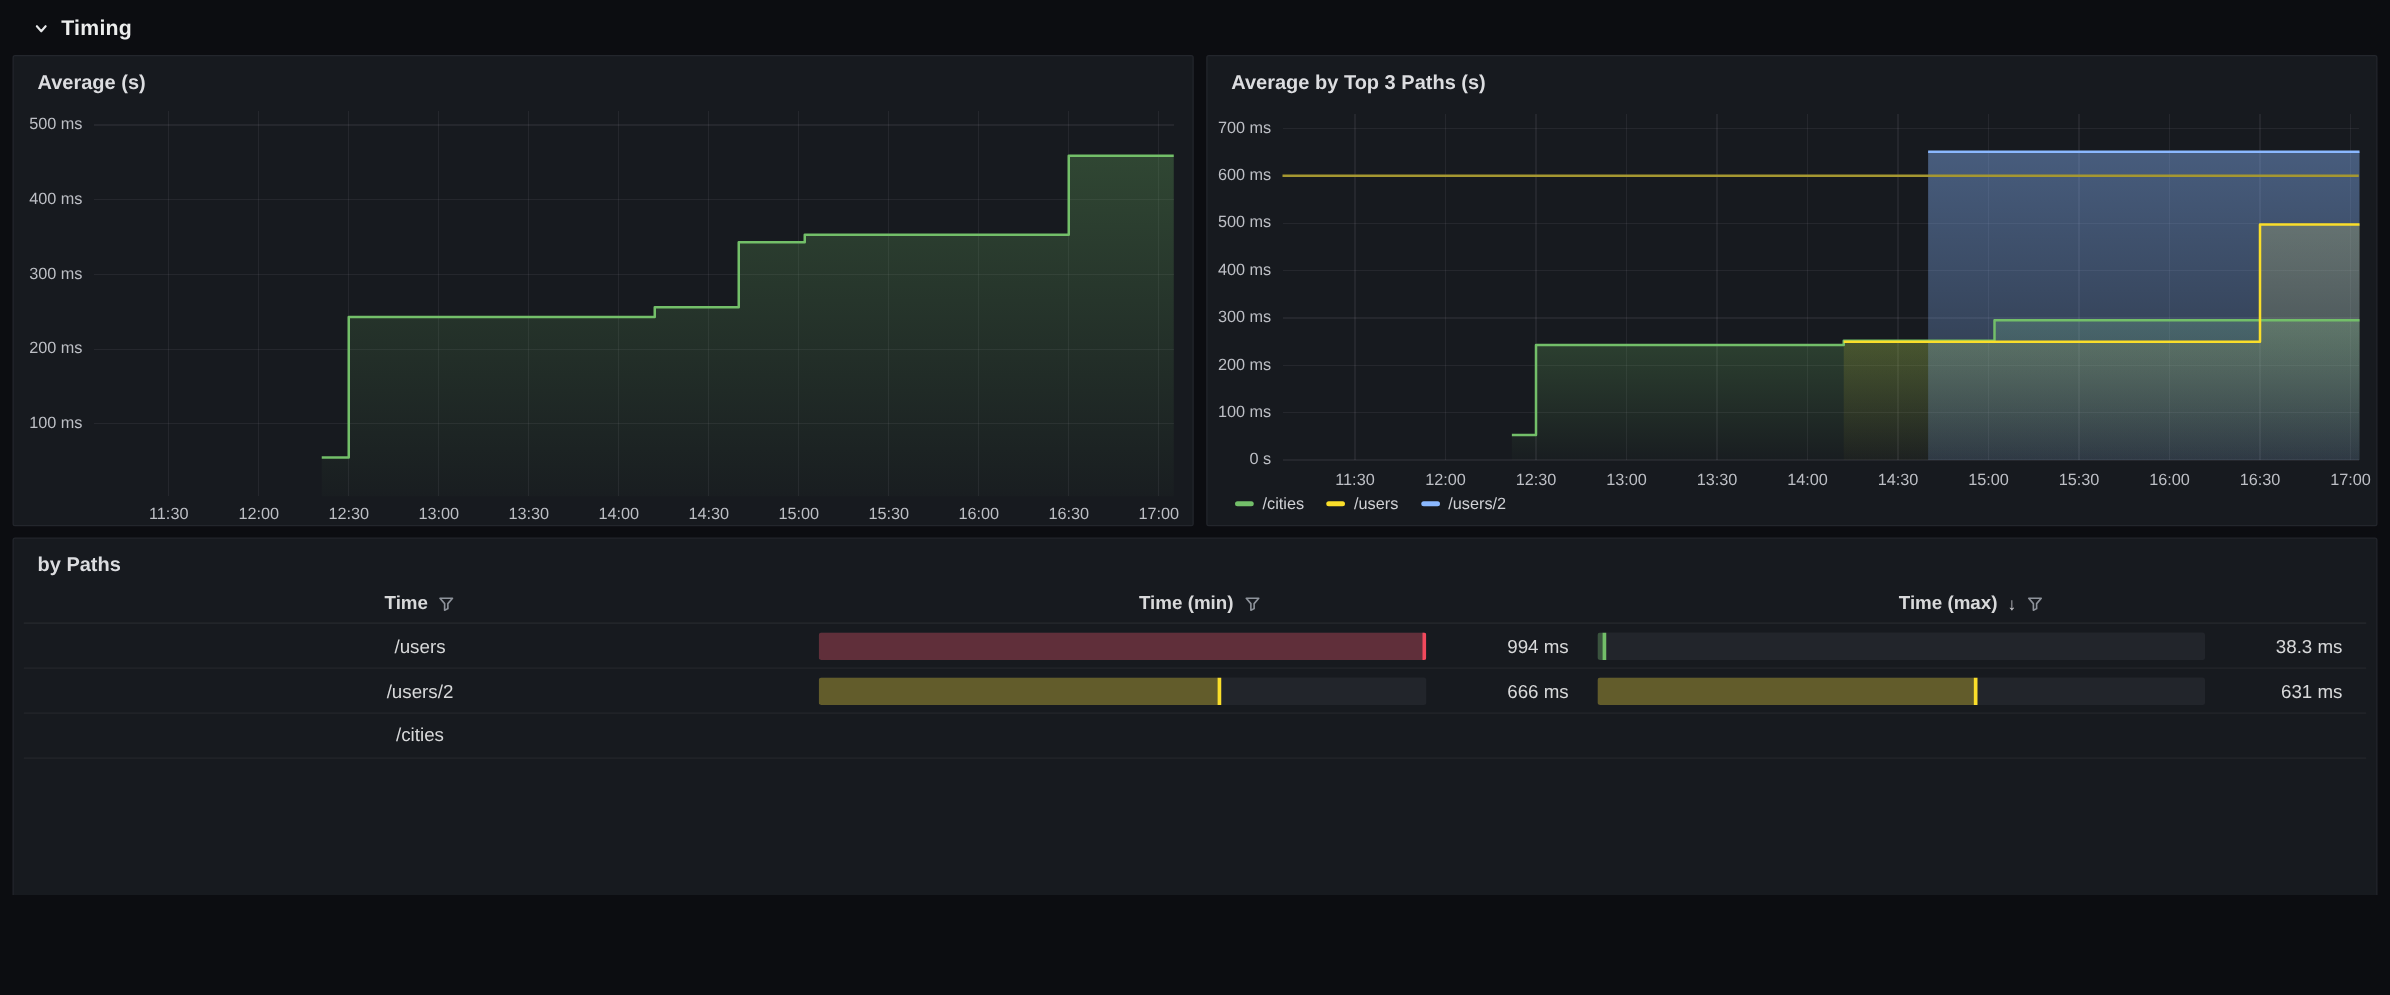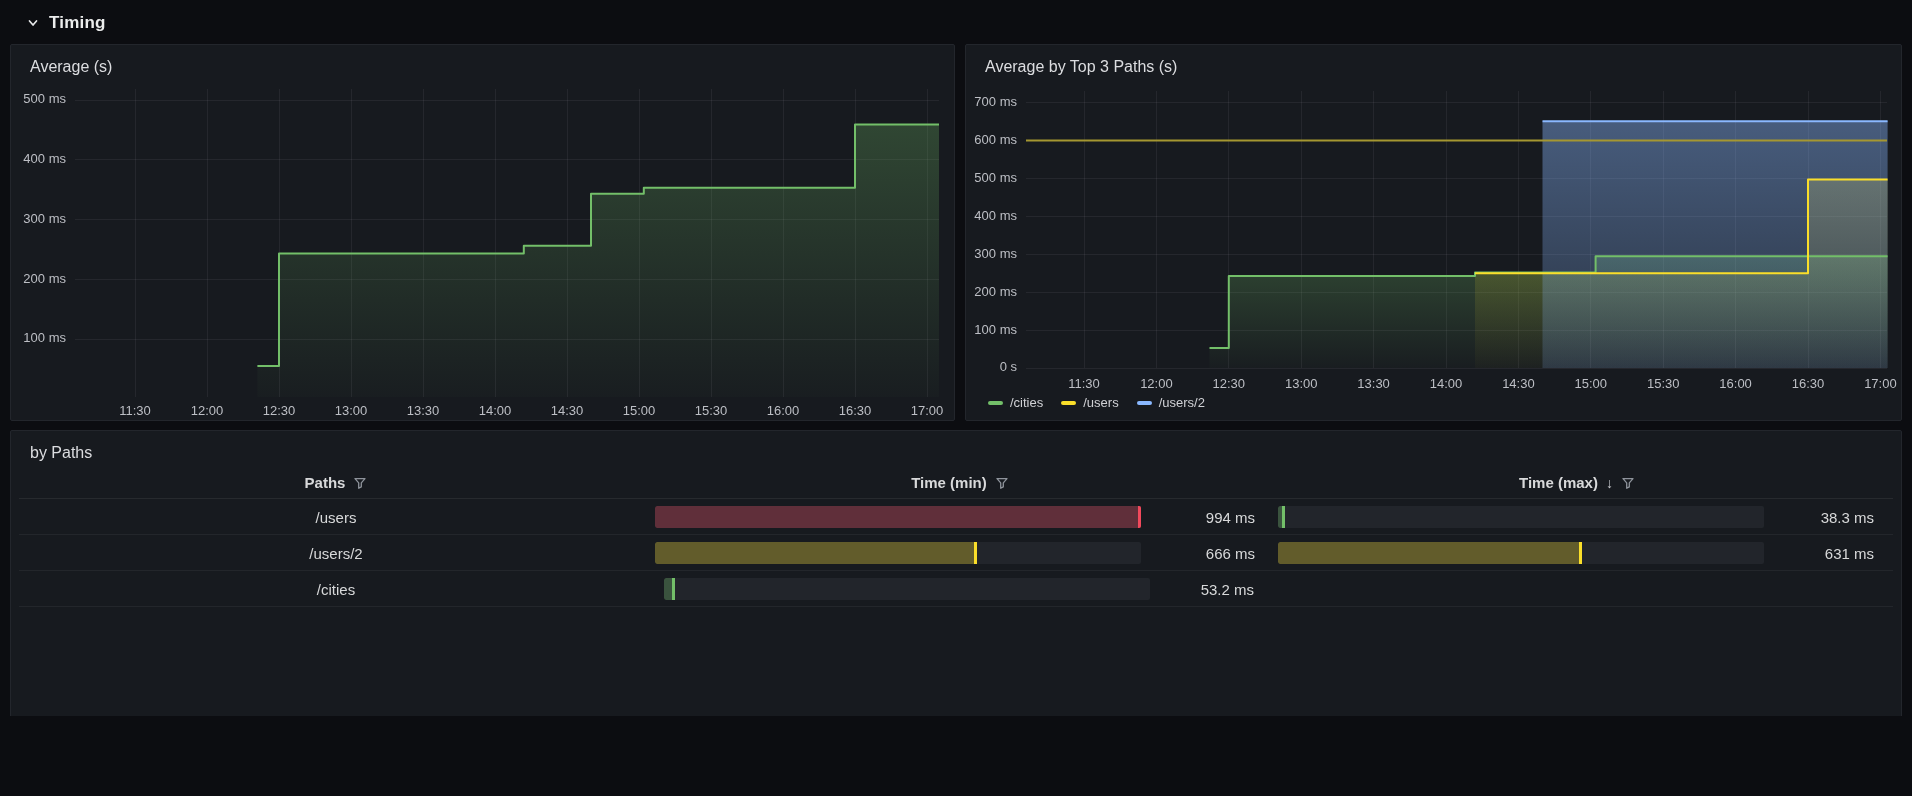--- a/index.html
+++ b/index.html
@@ -9,21 +9,21 @@
     background:#0c0d11; color:#d8d9da;
     font-family:"Liberation Sans", sans-serif;
   }
   .section-header { position:absolute; left:26px; top:13px; display:flex; align-items:center; gap:9px; cursor:pointer; }
   .section-title { font-size:17px; font-weight:700; color:#eceded; letter-spacing:.2px; }
   .chev { display:block; }
   .panel { position:absolute; background:#171a1f; border:1px solid #23262c; border-radius:2px; }
   #panel-avg   { left:10px;  top:44px;  width:945px;  height:377px; }
   #panel-top3  { left:965px; top:44px;  width:937px;  height:377px; }
   #panel-table { left:10px;  top:430px; width:1892px; height:358px;padding-left:26px; }
-  .panel-title { position:absolute; left:19px; top:13px; font-size:16px; font-weight:400; color:#dcdde0; z-index:2; cursor:pointer; }
+  .panel-title { position:absolute; left:19px; top:13px; font-size:16px; font-weight:700; color:#dcdde0; z-index:2; cursor:pointer; }
   .chart-host { position:absolute; inset:0; }
   .chart-host svg { position:absolute; left:0; top:0; }
   .grid { stroke:rgba(204,204,220,0.08); stroke-width:1; shape-rendering:crispEdges; }
   .ytick, .xtick { fill:#bdbfc5; font-size:13px; font-family:"Liberation Sans",sans-serif; }
   .legend { position:absolute; left:22px; top:350px; display:flex; align-items:center; gap:18px; }
   .legend-item { display:flex; align-items:center; gap:7px; cursor:pointer; }
   .legend-pill { width:15px; height:4px; border-radius:2px; }
   .legend-label { font-size:13px; color:#d0d1d5; }
   
   .tbl { position:absolute; left:8px; right:8px; top:36px; }
@@ -184,21 +184,21 @@
      <span class="legend-label">/users/2</span>
    </div>
       </div>
   </div>
 
   <div class="panel" id="panel-table">
     <div class="panel-title">by Paths</div>
     <div class="tbl" id="tbl">
         <div class="tbl-header">
           <div class="th">
-         <span>Paths</span>
+         <span>Time</span>
             <svg width="14" height="14" viewBox="0 0 14 14" style="cursor:pointer">
      <path d="M2 2.6 h10 L8.3 6.9 v4 L5.7 12.2 v-5.3 Z" fill="none" stroke="#8e939b" stroke-width="1.3" stroke-linejoin="round"></path>
    </svg>
           </div>
           <div class="th">
          <span>Time (min)</span>
             <svg width="14" height="14" viewBox="0 0 14 14" style="cursor:pointer">
      <path d="M2 2.6 h10 L8.3 6.9 v4 L5.7 12.2 v-5.3 Z" fill="none" stroke="#8e939b" stroke-width="1.3" stroke-linejoin="round"></path>
    </svg>
           </div>
@@ -239,24 +239,17 @@
        <div class="td-gauge min">
       <div class="gauge-track">
         <div class="gauge-fill" style="width:301.4px;background:rgba(250,222,42,0.3)"></div>
         <div class="gauge-tip" style="left:301.4px;background:#FADE2A"></div>
       </div>
       <div class="gauge-value">631 ms</div>
     </div>
      </div>
         <div class="tbl-row">
        <div class="td-path">/cities</div>
-       <div class="td-gauge min">
-      <div class="gauge-track">
-        <div class="gauge-fill" style="width:7.6px;background:rgba(115,191,105,0.3)"></div>
-        <div class="gauge-tip" style="left:7.6px;background:#73BF69"></div>
-      </div>
-      <div class="gauge-value">53.2 ms</div>
-    </div>
      </div>
       </div>
   </div>
 
 </div>
 
 </body></html>

